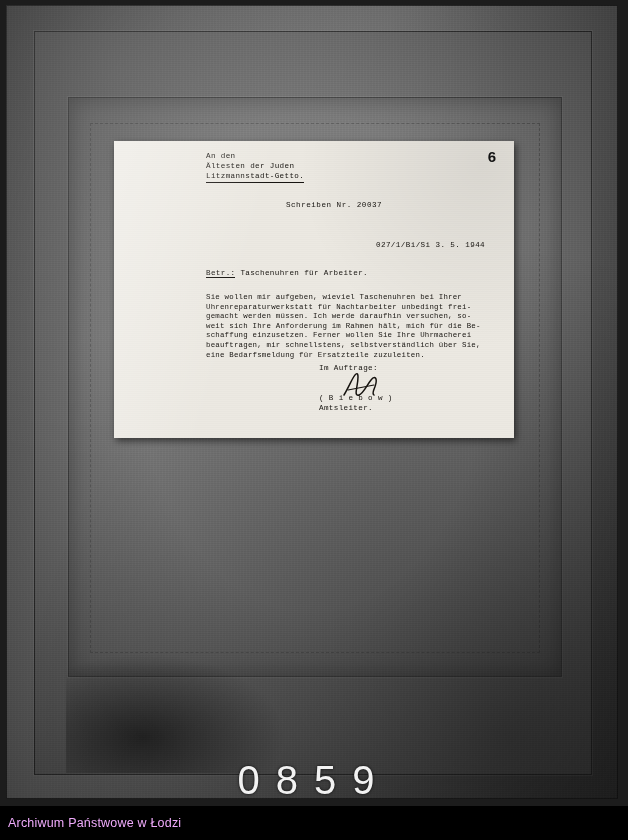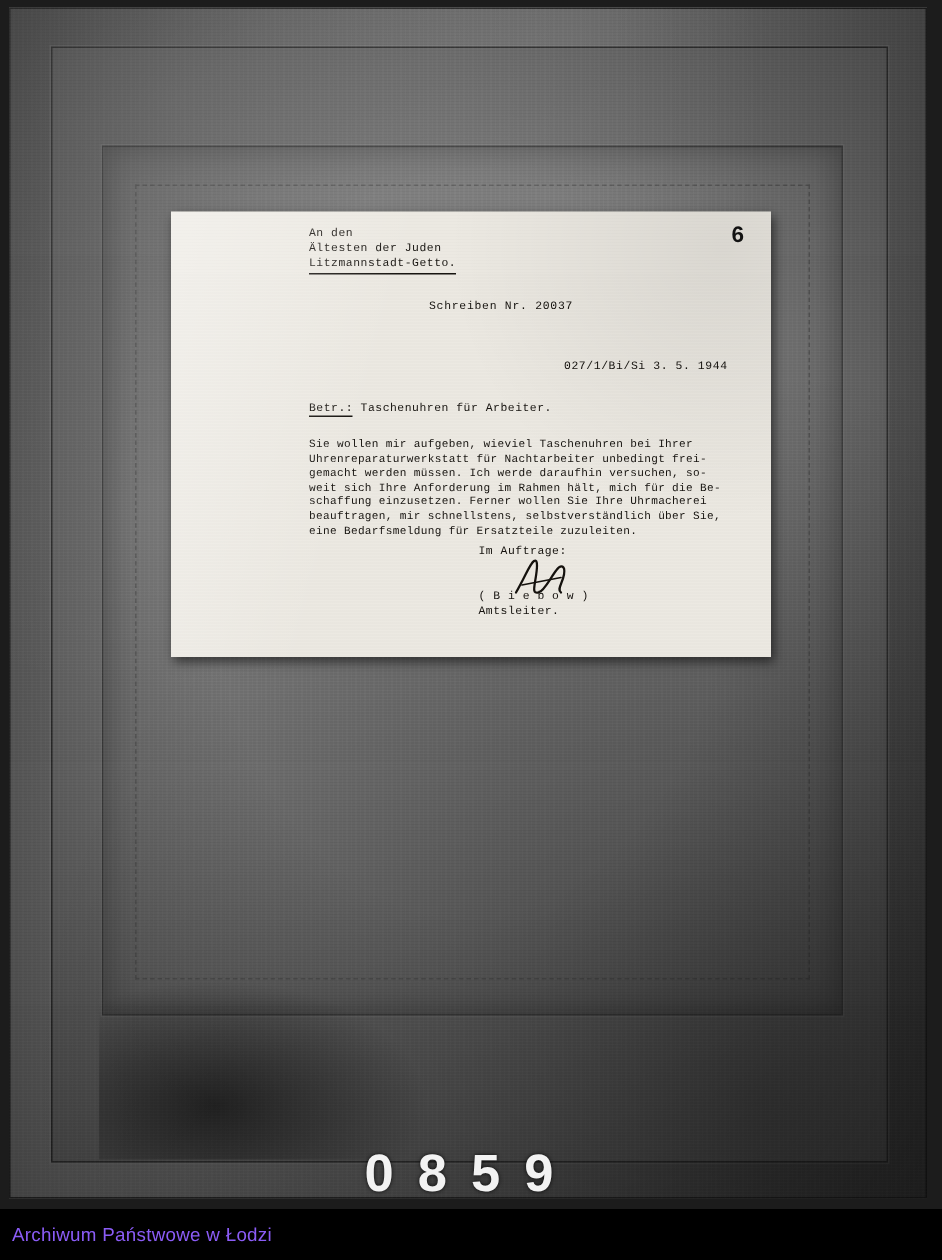--- a/index.html
+++ b/index.html
@@ -202,34 +202,34 @@
   #clip-top { left: 124px; top: 206px; }
   #clip-bottom { left: 124px; top: 362px; }
 
   
   #filmnum {
     position: absolute;
     left: 0; bottom: 3px;
     width: 628px;
     text-align: center;
     font-family: "Liberation Sans", sans-serif;
-    font-size: 35px;
-    font-weight: 700;
+    font-size: 40px;
+    font-weight: 400;
     letter-spacing: 16px;
     color: #f2f2f2;
     text-shadow: 0 0 3px rgba(0,0,0,.8);
   }
 
   
   #creditbar {
     position: absolute;
     left: 0; top: 806px;
     width: 628px; height: 34px;
     background: #000;
-    color: #8b5cf6;
+    color: #f0abfc;
     display: flex;
     align-items: center;
   }
   #creditbar .credit {
     padding-left: 8px;
     font-size: 12.5px;
     font-family: "Liberation Sans", sans-serif;
     letter-spacing: .2px;
   }
 </style>

